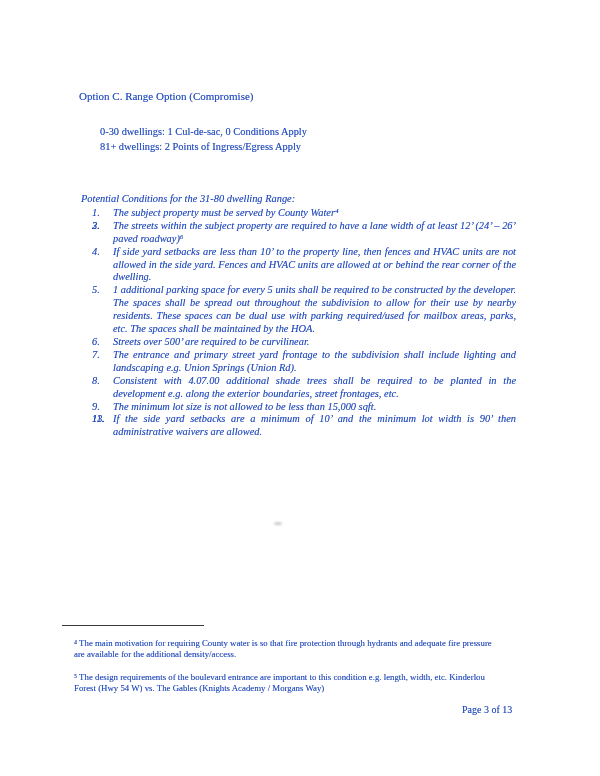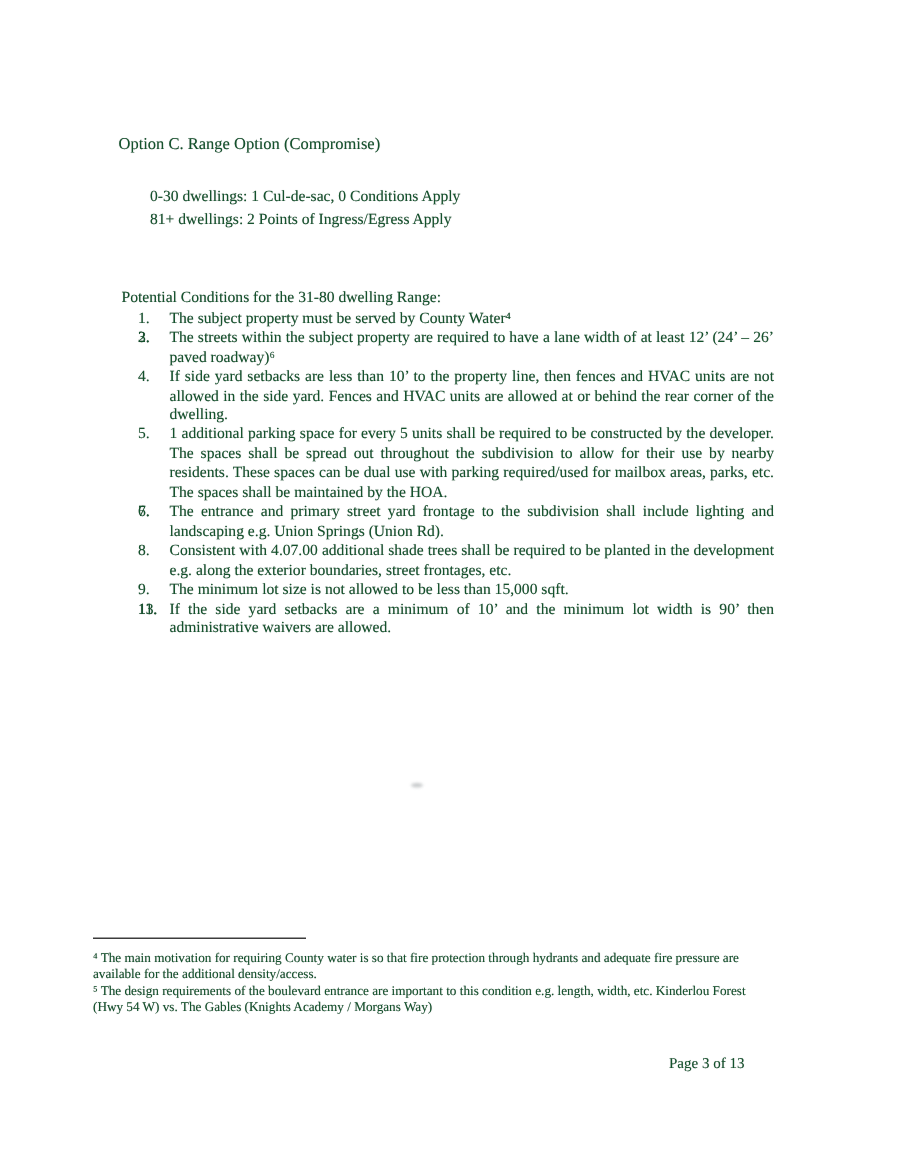--- a/index.html
+++ b/index.html
@@ -7,21 +7,21 @@
     padding: 0;
     background: #ffffff;
   }
   .page {
     position: relative;
     width: 600px;
     height: 776px;
     background: #ffffff;
     overflow: hidden;
     font-family: "Liberation Serif", "DejaVu Serif", serif;
-    color: #14532d;
+    color: #1d4ed8;
     text-shadow: 0 0 0.5px rgba(40,40,40,0.45);
   }
   .doc-title {
     position: absolute;
     left: 79px;
     top: 89px;
     font-size: 11px;
     line-height: 14px;
     white-space: nowrap;
   }
@@ -34,20 +34,21 @@
     white-space: nowrap;
     margin-left: 20px;
   }
   .conditions {
     position: absolute;
     left: 81px;
     top: 193px;
     width: 435px;
     font-size: 10.4px;
     line-height: 12.9px;
+    font-style: italic;
   }
   .cond-heading {
     margin: 0 0 1px 0;
   }
   .cond-item {
     position: relative;
     padding-left: 32px;
     text-align: justify;
   }
   .cond-item .num {
@@ -74,25 +75,25 @@
     font-size: 8.8px;
     line-height: 11px;
   }
   .fn-rule {
     width: 142px;
     height: 0;
     border-top: 1px solid #3c3c3c;
     margin: 0 0 7px 0;
   }
   .footnote {
-    margin: 0;
+    margin: 12px;
   }
   .page-number {
     position: absolute;
-    left: 446px;
+    left: 462px;
     top: 704px;
     font-size: 10px;
     white-space: nowrap;
   }
 </style>
 </head>
 <body>
 
 <div class="page">
 
@@ -104,21 +105,21 @@
   </div>
 
   <div class="conditions">
     <div class="cond-heading">Potential Conditions for the 31-80 dwelling Range:</div>
     <div>
         <div class="cond-item"><span class="num">1.</span><span>The subject property must be served by County Water⁴</span></div>
         <div class="cond-item"><span class="num">2.</span></div>
         <div class="cond-item"><span class="num">3.</span><span>The streets within the subject property are required to have a lane width of at least 12’ (24’ – 26’ paved roadway)⁶</span></div>
         <div class="cond-item"><span class="num">4.</span><span>If side yard setbacks are less than 10’ to the property line, then fences and HVAC units are not allowed in the side yard.  Fences and HVAC units are allowed at or behind the rear corner of the dwelling.</span></div>
         <div class="cond-item"><span class="num">5.</span><span>1 additional parking space for every 5 units shall be required to be constructed by the developer.  The spaces shall be spread out throughout the subdivision to allow for their use by nearby residents.  These spaces can be dual use with parking required/used for mailbox areas, parks, etc.  The spaces shall be maintained by the HOA.</span></div>
-        <div class="cond-item"><span class="num">6.</span></div>
+        <div class="cond-item"><span class="num">6.</span><span>Streets over 500’ are required to be curvilinear.</span></div>
         <div class="cond-item"><span class="num">7.</span><span>The entrance and primary street yard frontage to the subdivision shall include lighting and landscaping e.g. Union Springs (Union Rd).</span></div>
         <div class="cond-item"><span class="num">8.</span><span>Consistent with 4.07.00 additional shade trees shall be required to be planted in the development e.g. along the exterior boundaries, street frontages, etc.</span></div>
         <div class="cond-item"><span class="num">9.</span><span>The minimum lot size is not allowed to be less than 15,000 sqft.</span></div>
         <div class="cond-item"><span class="num">13.</span></div>
         <div class="cond-item"><span class="num">11.</span><span>If the side yard setbacks are a minimum of 10’ and the minimum lot width is 90’ then administrative waivers are allowed.</span></div>
       </div>
   </div>
 
   <div class="scan-artifact"></div>
 

